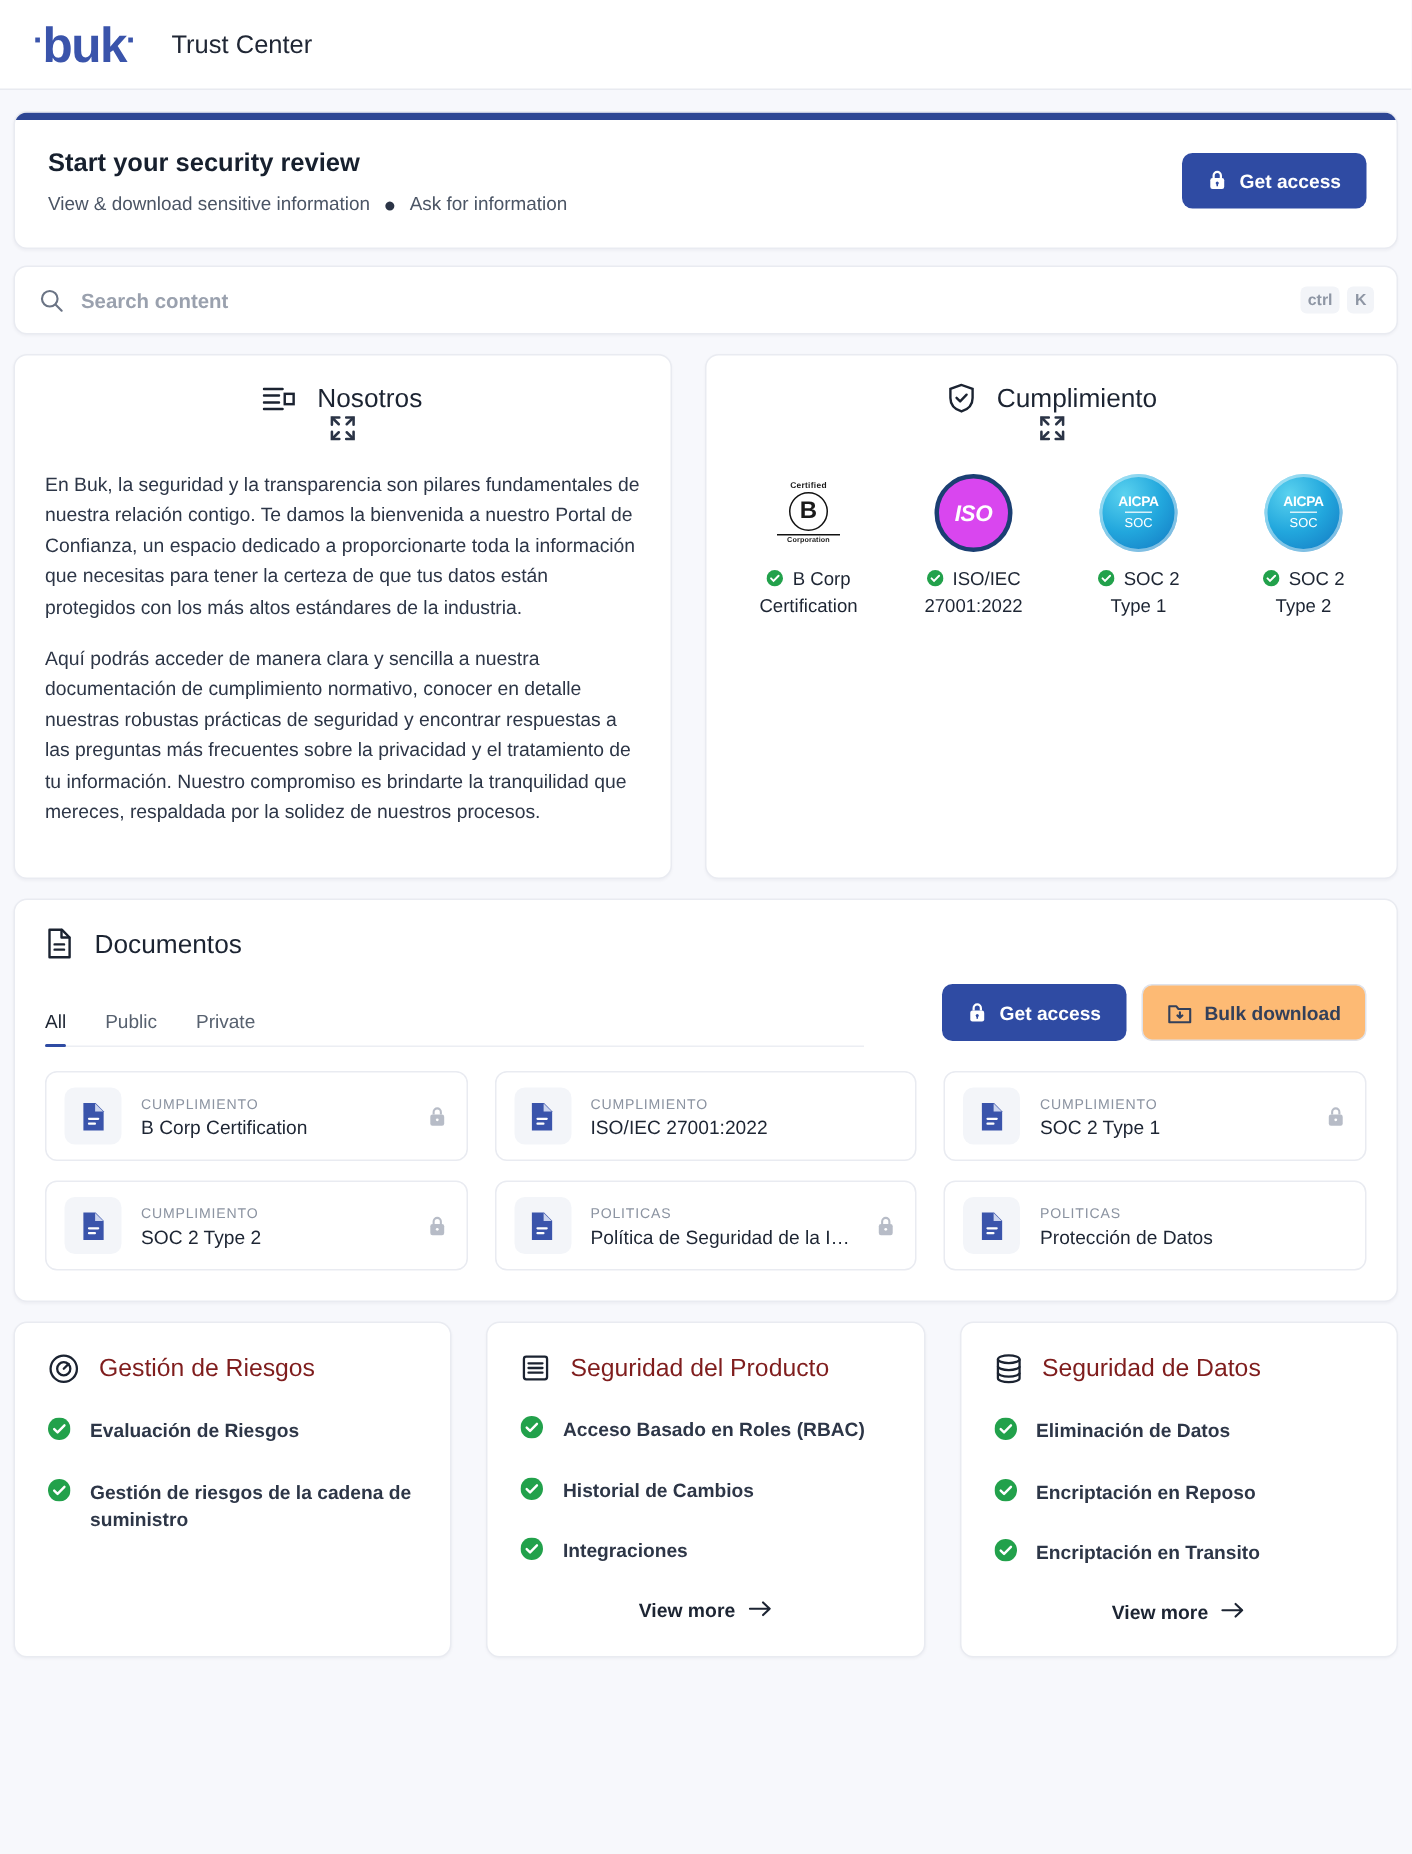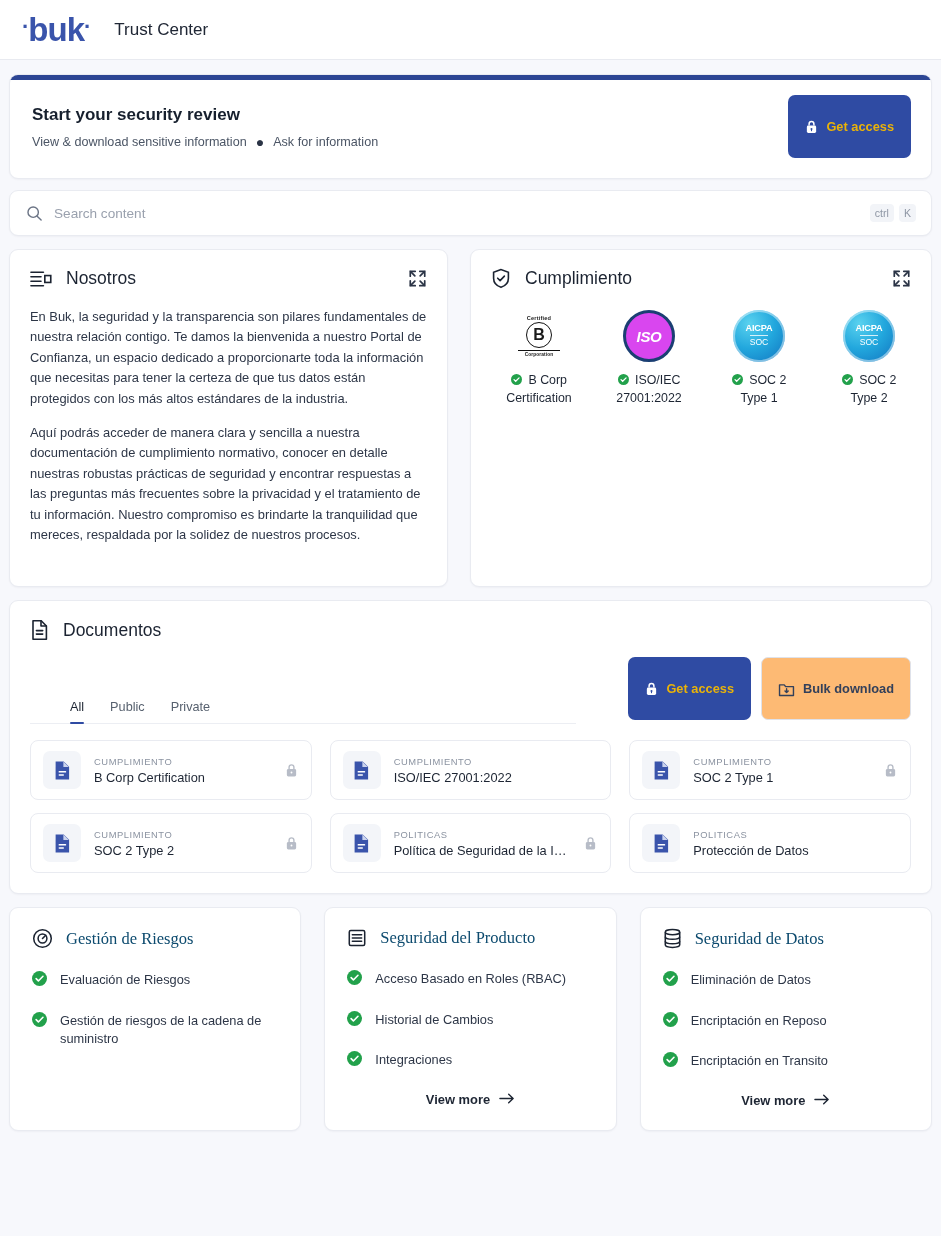--- a/index.html
+++ b/index.html
@@ -65,51 +65,53 @@
     display: flex; align-items: center; gap: 9px;
   }
   .bullet-sep { font-size: 14px; line-height: 1; color: #2b3446; }
 
   .btn {
     display: inline-flex; align-items: center; gap: 8px;
     border-radius: 7px; font-size: 12.8px; font-weight: 700;
     cursor: pointer; white-space: nowrap;
   }
   .btn-primary {
-    background: #2f4ba3; color: #eab308; border: none;
-    padding: 24px 17px;
+    background: #2f4ba3; color: #ffffff; border: none;
+    padding: 11px 17px;
     margin-left: 34px;
   }
   .btn-outline {
     background: #fdba74; color: #33405a; border: 1px solid #dfe2ea;
     padding: 10px 16px;
   }
 
   
   .search {
     margin: 11px 3px 0 3px;
     display: flex; align-items: center; gap: 11px;
     padding: 13px 15px 13px 16px;
+    font-weight: bold;
   }
   .search-ph { flex: 1; font-size: 13.6px; color: #9aa1ae; }
   .kbd-group { display: flex; gap: 5px; }
   .kbd {
     background: #f2f4f8; border-radius: 4px; color: #8e96a4;
     font-size: 10.6px; padding: 3px 5px; min-width: 17px; text-align: center;
   }
 
   
   .two-col {
     display: flex; gap: 22px; margin: 13px 3px 0 3px;
   }
   .two-col > .card { flex: 1; min-height: 338px; padding: 18px 20px 20px 20px; }
 
   .card-head {
-    display: flex; align-items: center; justify-content: space-between;
+    display: flex; align-items: center; justify-content: flex-end;
     margin-bottom: 18px;
+    flex-direction: column;
   }
   .card-head-left { display: flex; align-items: center; gap: 14px; }
   .card-title { font-size: 17.5px; font-weight: 400; color: #1b2331; }
 
   .body-text {
     font-size: 12.9px; line-height: 1.58; color: #2d3647;
     margin-bottom: 14px;
   }
 
   
@@ -159,21 +161,21 @@
   .docs-head { display: flex; align-items: center; gap: 14px; margin-bottom: 16px; }
   .docs-bar {
     display: flex; align-items: flex-end; justify-content: space-between;
     margin-bottom: 16px;
   }
   .tabs { display: flex; gap: 26px; border-bottom: 1px solid #eceef3; flex: 1; }
   .tab {
     font-size: 12.7px; color: #57616f; padding-bottom: 9px;
     cursor: pointer; position: relative;
   }
-  .tab.active { color: #1d2533; font-weight: 400; margin-left: 40px; }
+  .tab.active { color: #1d2533; font-weight: 400; }
   .tab.active::after {
     content: ""; position: absolute; left: 0; right: 0; bottom: -1px;
     height: 2.5px; background: #2f4ba3; border-radius: 2px;
   }
   .docs-actions { display: flex; gap: 10px; margin-left: 18px; padding-bottom: 4px; }
 
   .doc-grid {
     display: grid; grid-template-columns: repeat(3, 1fr);
     gap: 13px 18px;
   }
@@ -197,22 +199,22 @@
     white-space: nowrap; overflow: hidden; text-overflow: ellipsis;
   }
   .doc-lock { flex: 0 0 14px; opacity: .55; }
 
   
   .three-col {
     display: flex; gap: 23px; margin: 13px 3px 0 3px;
   }
   .three-col > .card { flex: 1; padding: 20px 22px 22px 22px; }
   .panel-head { display: flex; align-items: center; gap: 13px; margin-bottom: 22px; }
-  .panel-title { font-size: 16.5px; font-weight: 400; color: #0c4a6e; font-family: Liberation Serif, serif; }
-  .feat { display: flex; align-items: flex-start; gap: 13px; margin-bottom: 22px; }
+  .panel-title { font-size: 16.5px; font-weight: 400; color: #7f1d1d; }
+  .feat { display: flex; align-items: flex-start; gap: 13px; margin-bottom: 22px; font-weight: bold; }
   .feat-label { font-size: 12.8px; color: #2d3647; line-height: 1.45; }
   .view-more {
     display: flex; align-items: flex-start; justify-content: center; gap: 9px;
     font-size: 12.9px; font-weight: 700; color: #1d2533;
     margin-top: 8px; cursor: pointer;
   }
 
   .chk-circle { flex: 0 0 15px; }
   svg { display: block; }
 </style>

